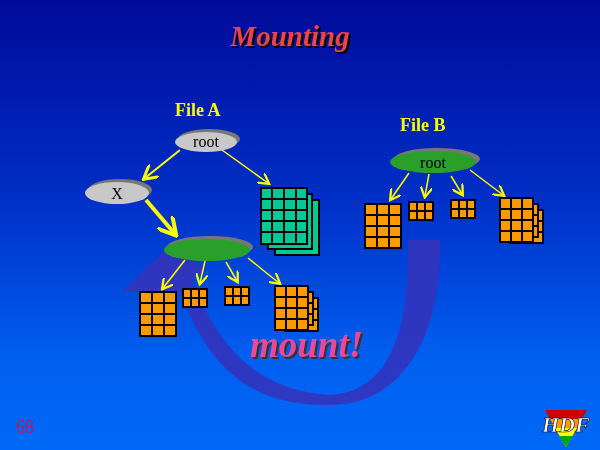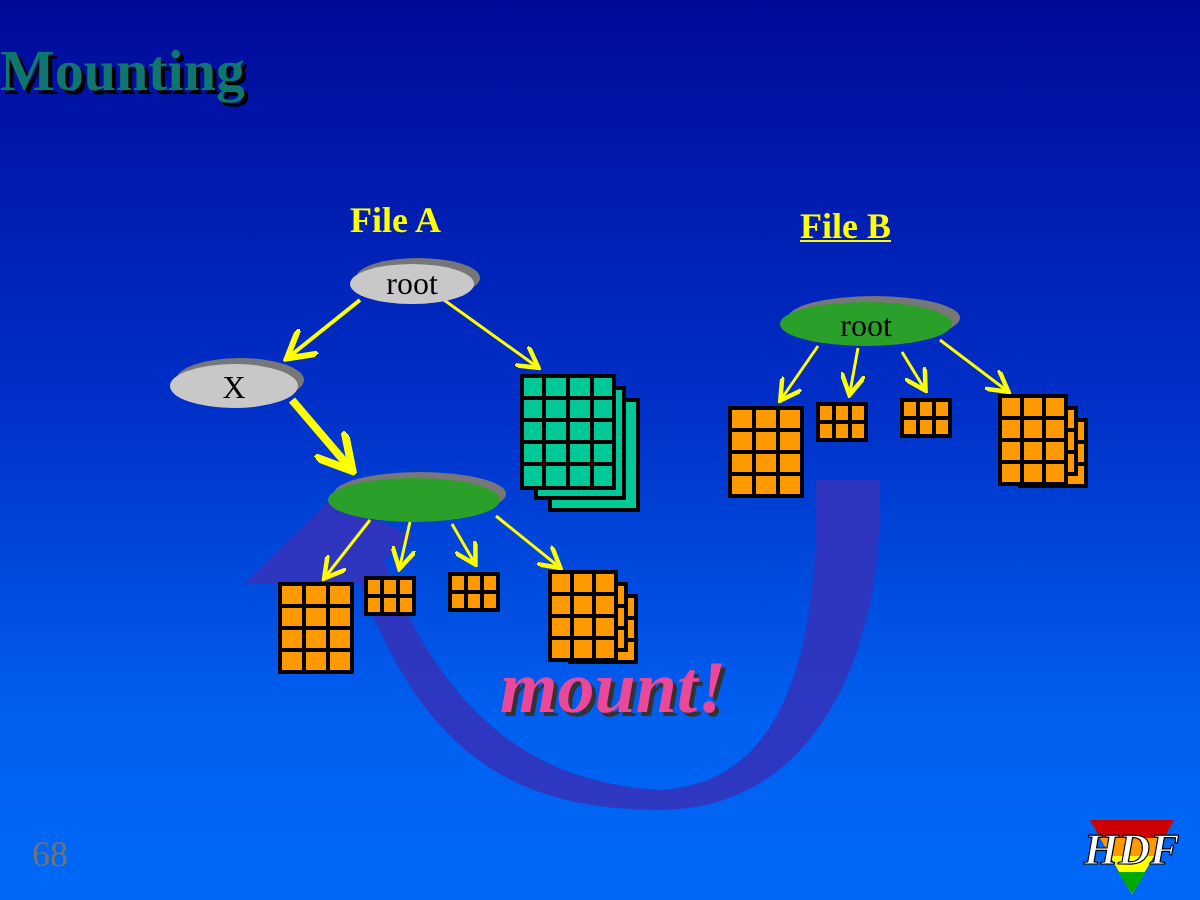--- a/index.html
+++ b/index.html
@@ -1,23 +1,23 @@
 <!DOCTYPE html>
 <html><head>
 <meta charset="utf-8">
 <style>
   html, body { margin:0; padding:0; }
   body { width:600px; height:450px; overflow:hidden; position:relative;
     background: linear-gradient(to bottom, #000a99 0%, #0030c8 45%, #0060f0 80%, #0068f8 100%);
     font-family: "Liberation Serif", "DejaVu Serif", serif; }
   svg { position:absolute; left:0; top:0; }
-  .title { position:absolute; left:0; width:580px; top:20px; text-align:left; color:#0f766e;
-    font-weight:bold; font-size:29px; text-shadow:2px 2px 0 #000; }
+  .title { position:absolute; left:0; width:580px; top:20px; text-align:center; color:#ef4444;
+    font-weight:bold; font-size:29px; text-shadow:2px 2px 0 #000;font-style:italic; }
   .flabel { position:absolute; color:#ffff00; font-weight:bold; font-size:18px; }
-  .pnum { position:absolute; left:16px; top:417px; color:#737373; font-size:18px;text-align:center; }
+  .pnum { position:absolute; left:16px; top:417px; color:#be185d; font-size:18px;text-align:center; }
   .mount { position:absolute; left:250px; top:323px; color:#ec4899; font-style:italic; font-weight:bold;
     font-size:37px; text-shadow:2px 2px 0 #333; }
   .nodetxt { font-family: "Liberation Serif", serif; font-size:16px; fill:#000; }
   .hdf { font-family:"Liberation Serif", serif; font-style:italic; font-weight:bold; font-size:22px; fill:#fff; stroke:#000; stroke-width:0.6; }
 </style>
 </head>
 <body>
 
 <div class="title">Mounting</div>
 
@@ -170,15 +170,15 @@
   <g>
     <polygon points="545,410 587,410 566,447" fill="#cc0000"></polygon>
     <polygon points="550,419 582,419 566,447" fill="#ff9900"></polygon>
     <polygon points="555,428 577,428 566,447" fill="#ffff00"></polygon>
     <polygon points="559,436 573,436 566,447" fill="#00aa00"></polygon>
     <text class="hdf" x="542" y="432">HDF</text>
   </g>
 </svg>
 
 <div class="flabel" style="left:175px;top:100px;text-align:center;">File A</div>
-<div class="flabel" style="left:400px;top:103px;text-decoration:underline;">File B</div>
+<div class="flabel" style="left:400px;top:115px;">File B</div>
 <div class="mount">mount!</div>
 <div class="pnum">68</div>
 
 </body></html>

